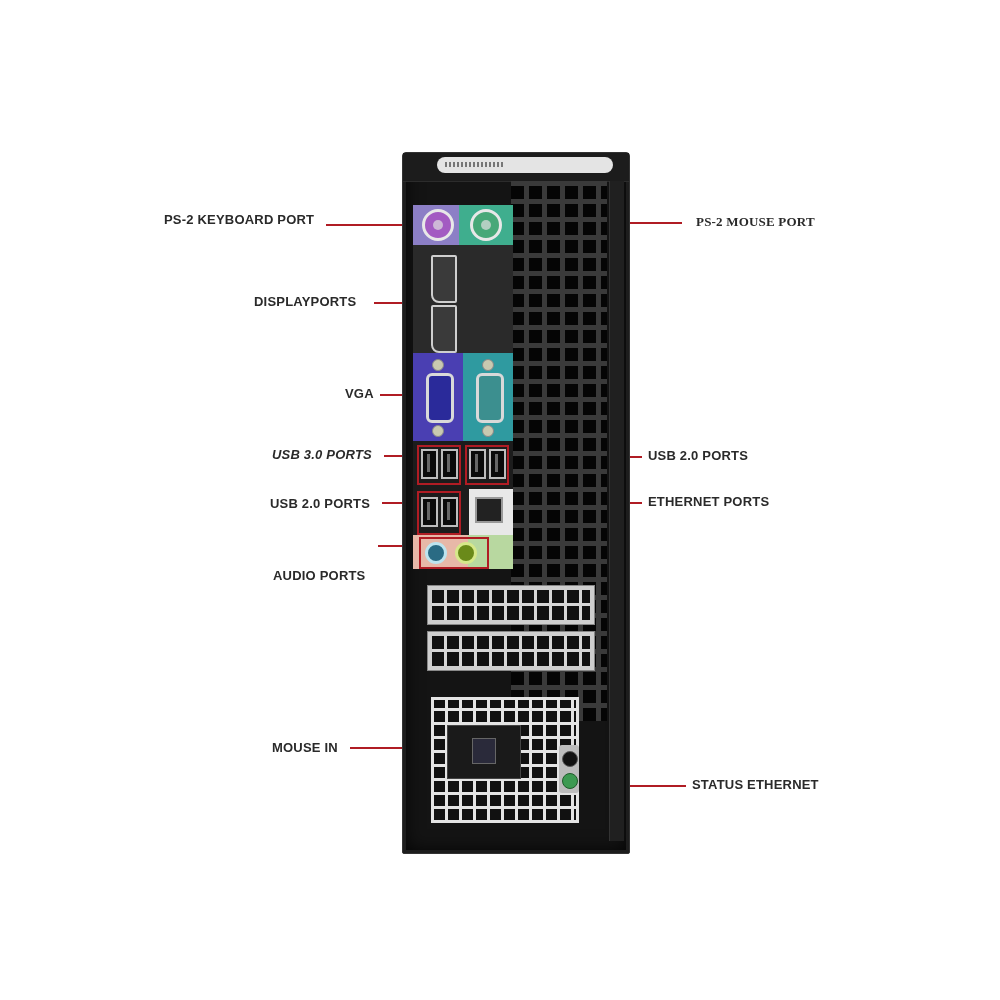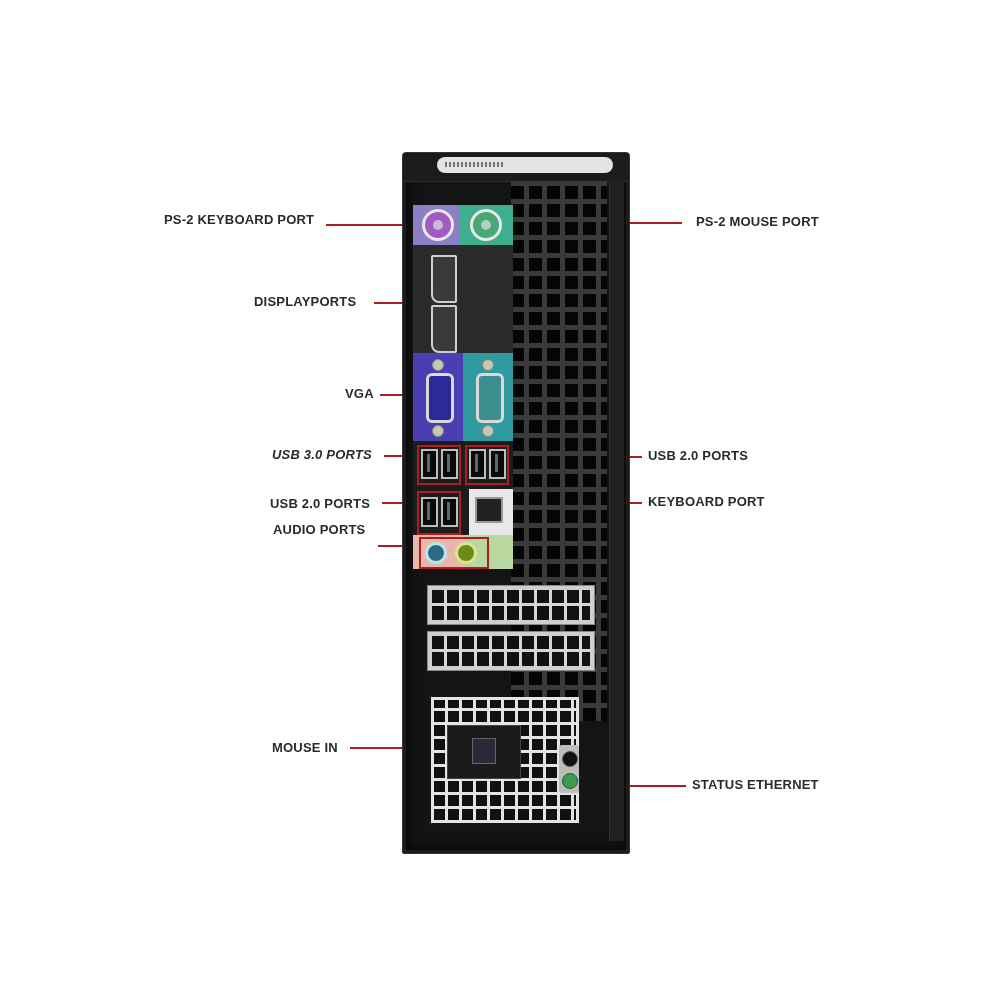--- a/index.html
+++ b/index.html
@@ -65,33 +65,33 @@
 
 <div class="label" style="left:345px;top:386px;">VGA</div>
 <div class="lline" style="left:380px;top:394px;width:52px;"></div>
 
 <div class="label" style="left:272px;top:447px;font-style:italic;">USB 3.0 PORTS</div>
 <div class="lline" style="left:384px;top:455px;width:40px;"></div>
 
 <div class="label" style="left:270px;top:496px;">USB 2.0 PORTS</div>
 <div class="lline" style="left:382px;top:502px;width:42px;"></div>
 
-<div class="label" style="left:273px;top:522px;">AUDIO PORTS</div>
+<div class="label" style="left:273px;top:568px;">AUDIO PORTS</div>
 <div class="lline" style="left:378px;top:545px;width:50px;"></div>
 
 <div class="label" style="left:272px;top:740px;">MOUSE IN</div>
 <div class="lline" style="left:350px;top:747px;width:110px;"></div>
 
-<div class="label" style="left:696px;top:214px;">PS-2 MOUSE PORT</div>
+<div class="label" style="left:696px;top:214px;font-family:Liberation Serif, serif;">PS-2 MOUSE PORT</div>
 <div class="lline" style="left:470px;top:222px;width:212px;"></div>
 
 <div class="label" style="left:648px;top:448px;">USB 2.0 PORTS</div>
 <div class="lline" style="left:500px;top:456px;width:142px;"></div>
 
-<div class="label" style="left:648px;top:494px;">KEYBOARD PORT</div>
+<div class="label" style="left:648px;top:494px;">ETHERNET PORTS</div>
 <div class="lline" style="left:500px;top:502px;width:142px;"></div>
 
 <div class="label" style="left:692px;top:777px;">STATUS ETHERNET</div>
 <div class="lline" style="left:574px;top:785px;width:112px;"></div>
 
 <div class="tower">
   <div class="tower-top">
       <div class="sticker"></div>
     </div>
   <div class="grille">

